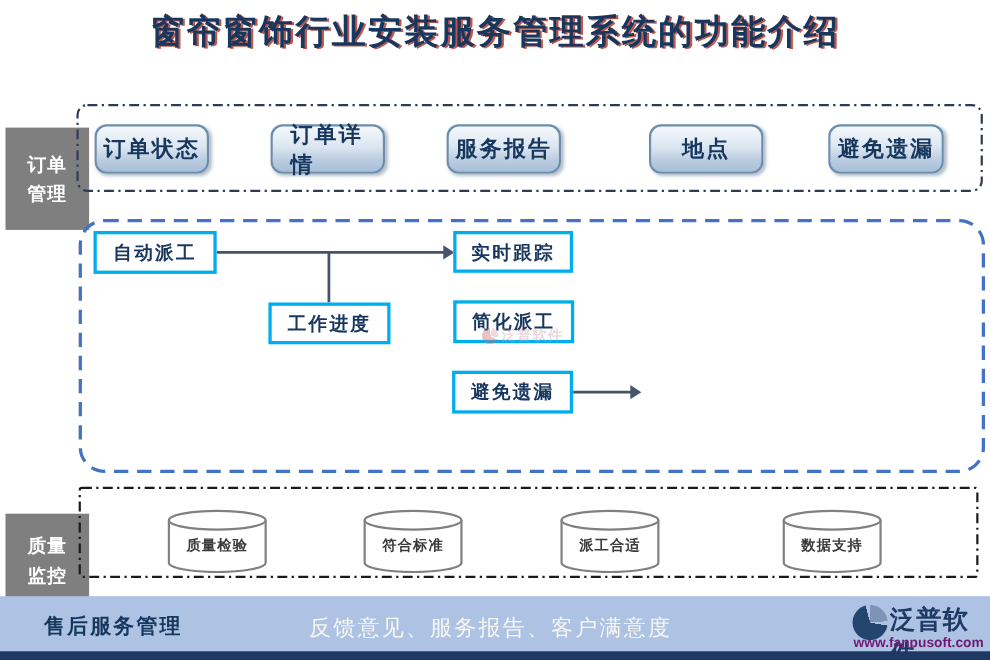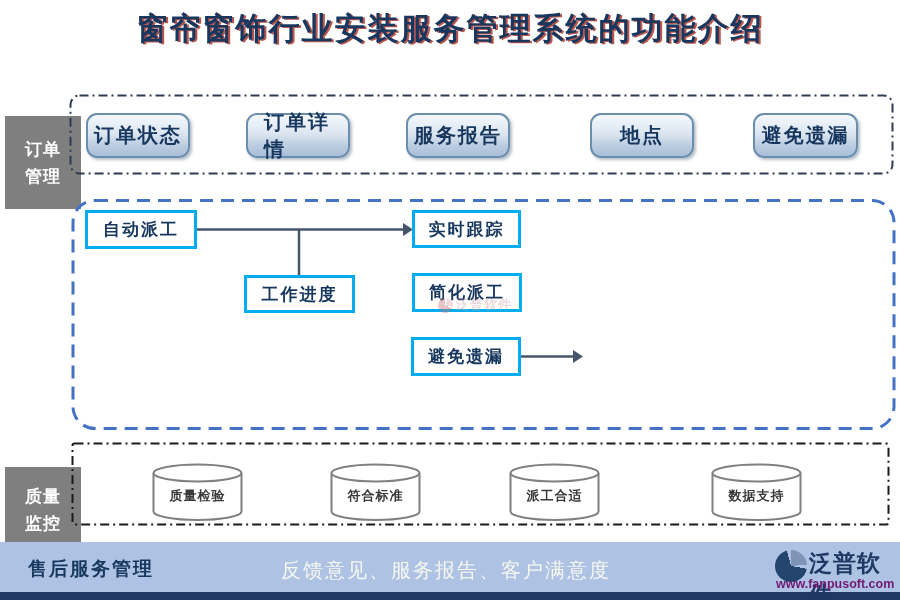--- a/index.html
+++ b/index.html
@@ -52,21 +52,21 @@
 
   
   .wmark{position:absolute;left:438px;top:296px;display:flex;align-items:center;gap:3px;
          opacity:.4;z-index:3;}
   .wmark .wicon{width:15px;height:15px;border-radius:50%;
          background:conic-gradient(from 210deg,#C86E74 0 150deg,#fff 150deg 165deg,#D8A3A7 165deg 250deg,#fff 250deg 265deg,#C86E74 265deg 360deg);}
   .wmark .wtext{color:#C9A0A6;font-size:13px;font-weight:bold;letter-spacing:1px;}
 
   
   .fband{position:absolute;left:0;top:542px;width:900px;height:50px;background:#AEC3E3;z-index:2;}
-  .ftitle{position:absolute;left:28px;top:556px;z-index:3;
+  .ftitle{position:absolute;left:40px;top:556px;z-index:3;
           color:#17375E;font-size:19px;font-weight:bold;letter-spacing:2px;}
   .fdesc{position:absolute;left:281px;top:557px;z-index:3;
          color:#F7F7F1;font-size:20px;letter-spacing:2px;}
   .fbar{position:absolute;left:0;top:592px;width:900px;height:8px;background:#1F3864;z-index:2;}
 
   
   .bicon{position:absolute;left:775px;top:550px;width:32px;height:32px;border-radius:50%;z-index:3;
          background:conic-gradient(from 200deg,#24456E 0 145deg,#AEC3E3 145deg 160deg,#7E93B5 160deg 245deg,#AEC3E3 245deg 260deg,#24456E 260deg 360deg);}
   .bname{position:absolute;left:809px;top:548px;z-index:3;
          color:#1F3864;font-size:23px;font-weight:bold;letter-spacing:1px;}

